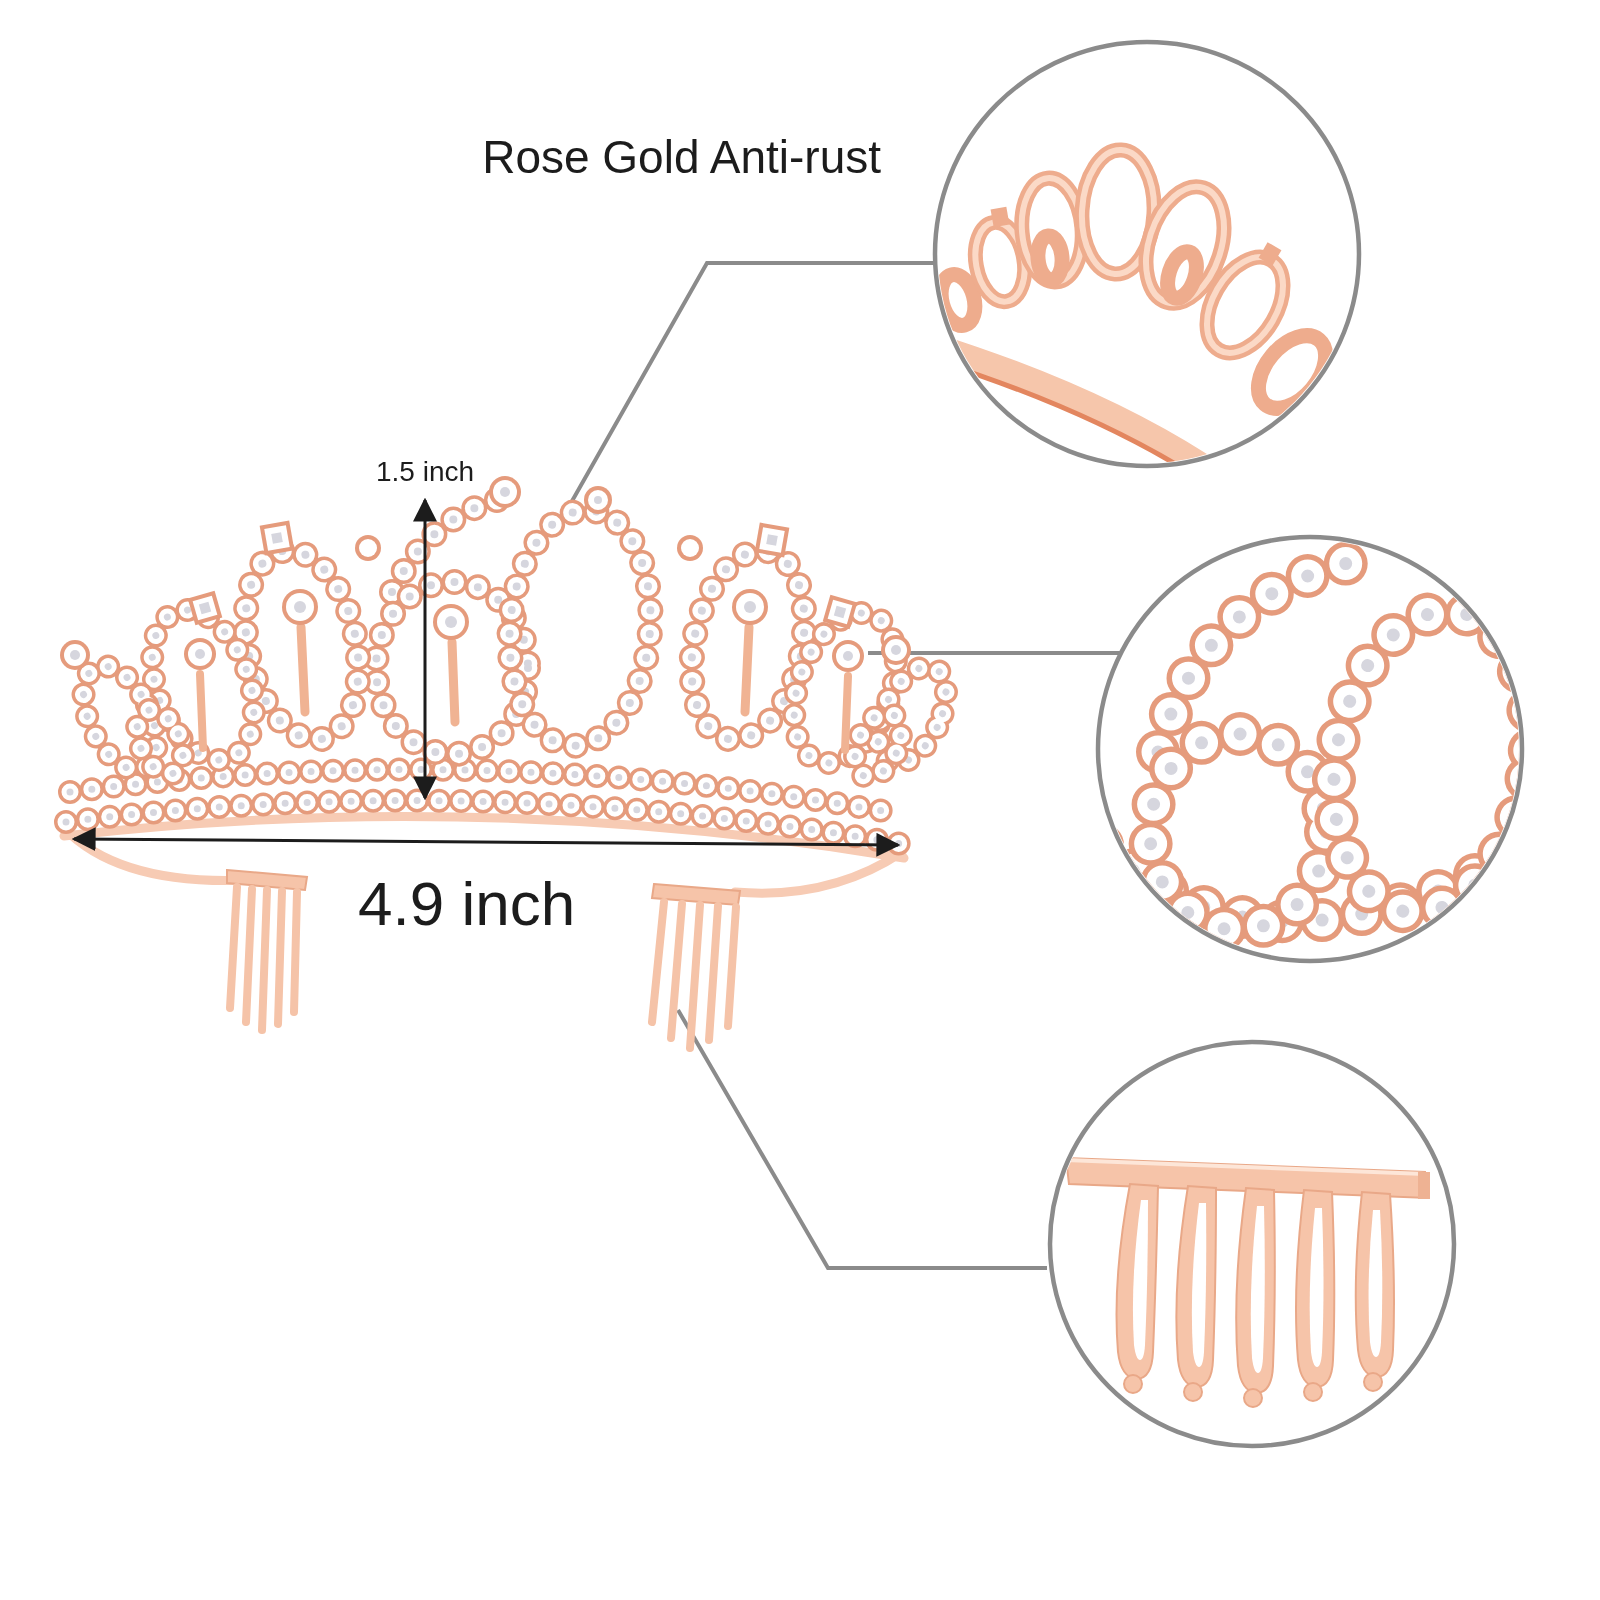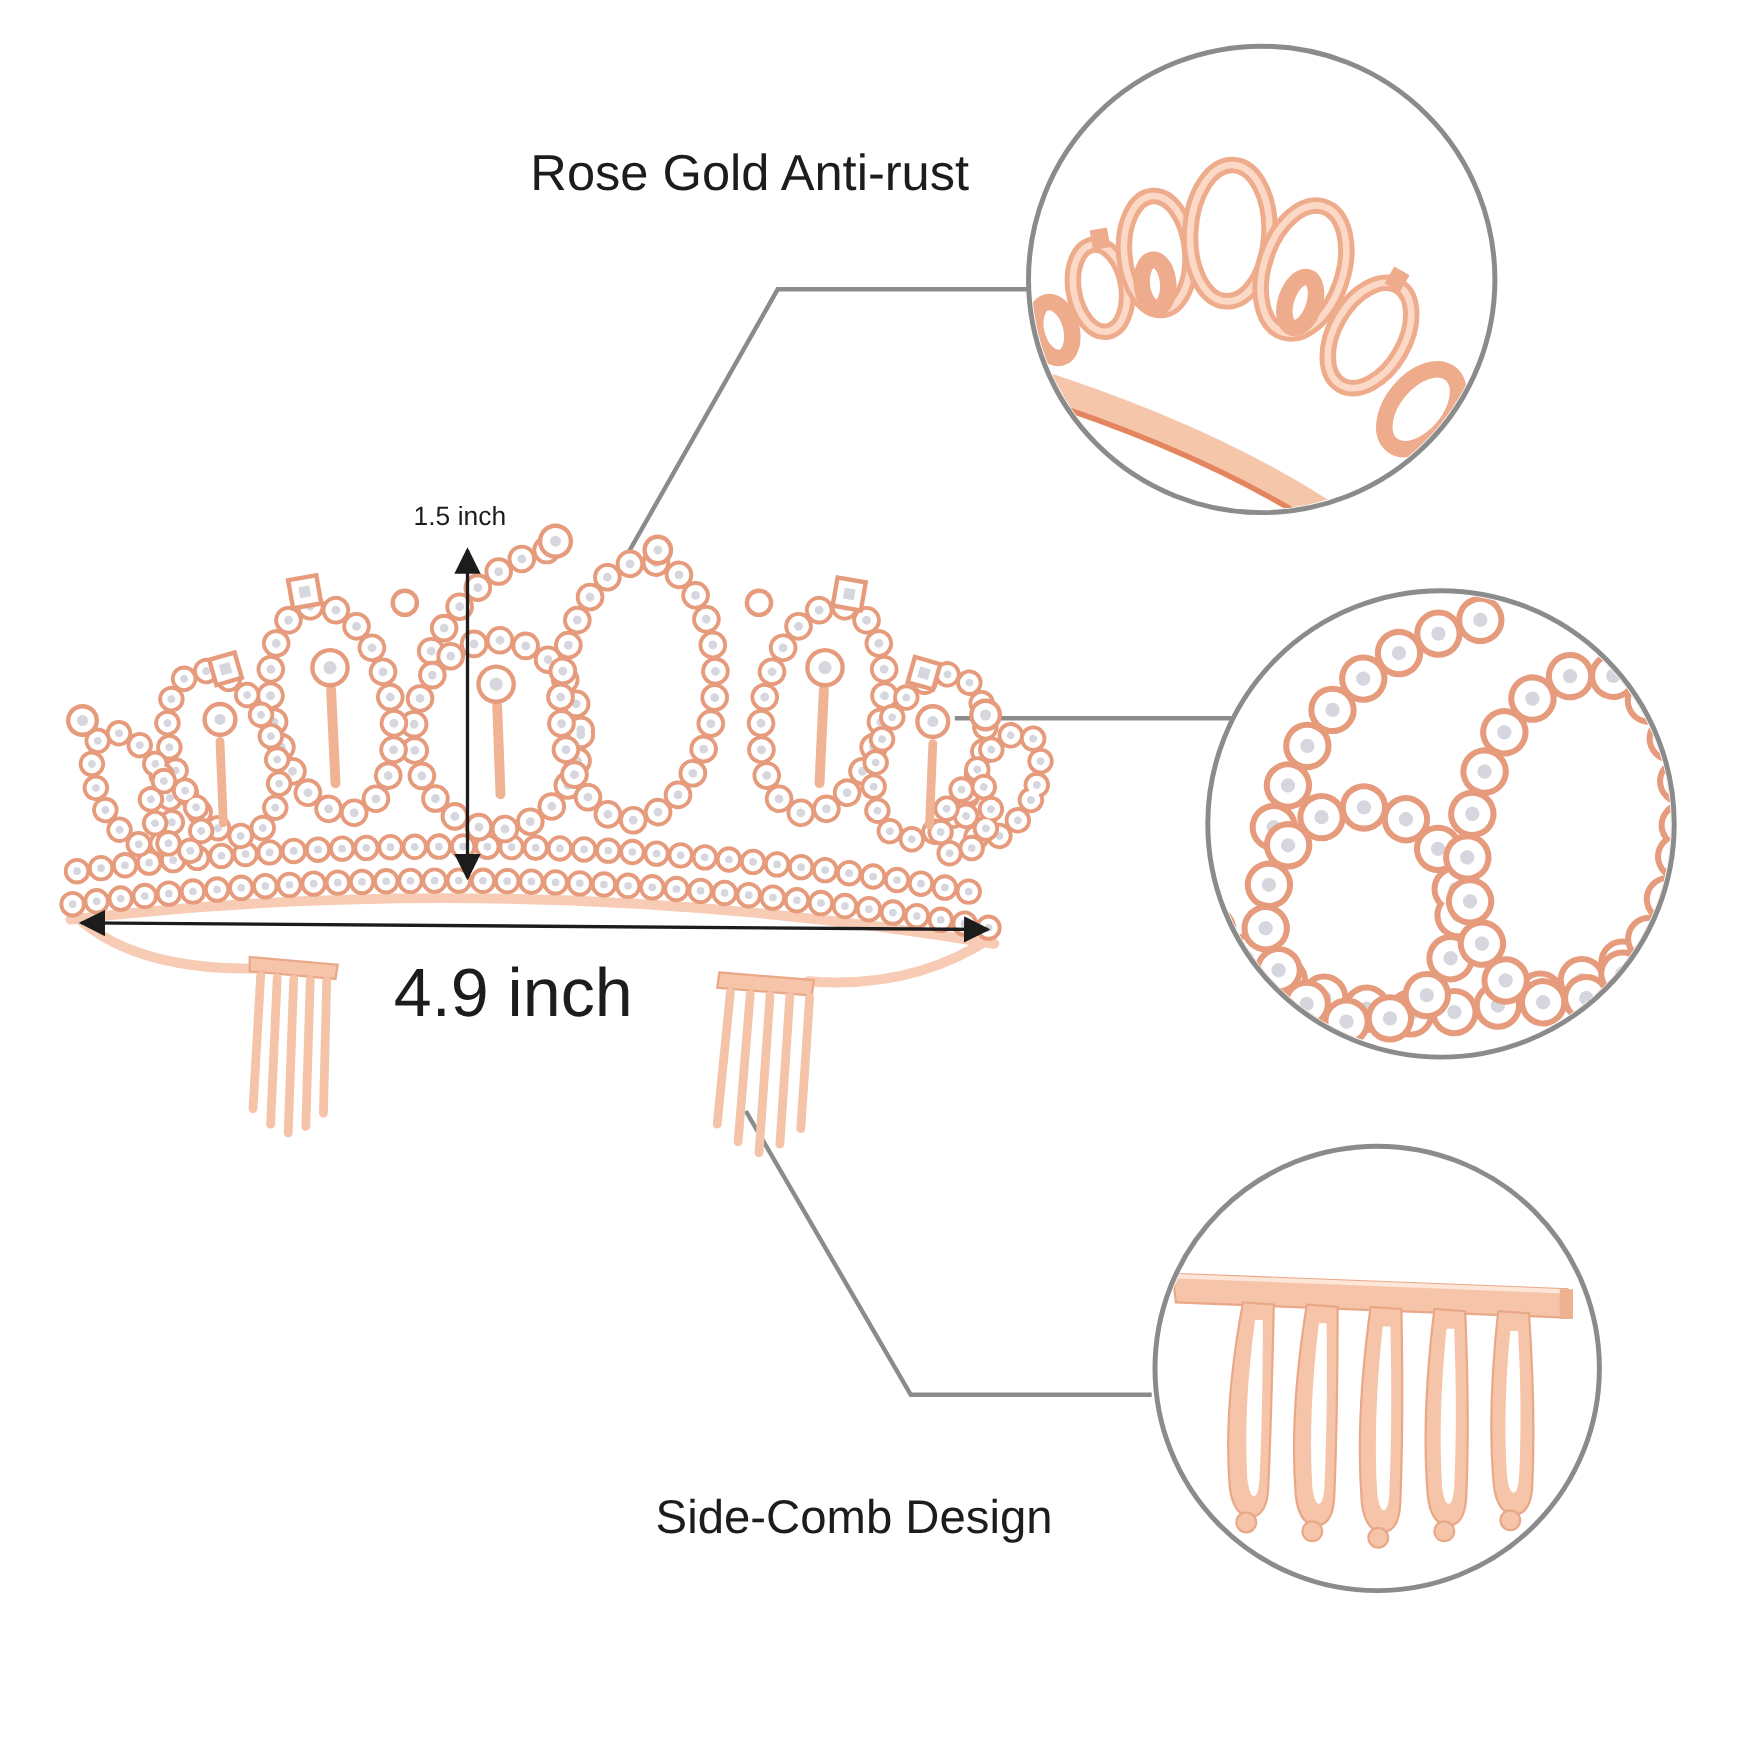--- a/index.html
+++ b/index.html
@@ -1,21 +1,21 @@
 <!DOCTYPE html>
 <html><head>
 <meta charset="utf-8">
 <style>
   html,body{margin:0;padding:0;background:#ffffff;}
   #canvas{position:relative;width:1600px;height:1600px;background:#ffffff;overflow:hidden;
           font-family:"Liberation Sans", sans-serif;color:#1c1c1c;}
   #art{position:absolute;left:0;top:0;}
   .label{position:absolute;color:#1c1c1c;white-space:nowrap;}
   .label-material{top:126px;right:719px;font-size:46px;line-height:62px;text-align:right;}
-  .label-height{left:376px;top:456px;font-size:24px;}
+  .label-height{left:376px;top:456px;font-size:28px;}
   .label-width{left:358px;top:868px;font-size:62px;}
   .label-rhinestones{left:746px;top:932px;font-size:34px;}
   .label-comb{left:596px;top:1356px;font-size:43px;}
 
   
   .bead-base{fill:none;stroke:#e59b7c;stroke-width:26;stroke-linecap:round;stroke-dasharray:0 24;}
   .bead-stone{fill:none;stroke:#ffffff;stroke-width:19;stroke-linecap:round;stroke-dasharray:0 24;}
   .bead-facet{fill:none;stroke:#d6d6de;stroke-width:8;stroke-linecap:round;stroke-dasharray:0 24;}
 
   .bmd-base{fill:none;stroke:#e59b7c;stroke-width:24;stroke-linecap:round;stroke-dasharray:0 22;}
@@ -300,15 +300,14 @@
 
   <div class="label label-material">
     <div>Rose Gold Anti-rust</div>
   </div>
 
   <div class="label label-height">1.5 inch</div>
 
   <div class="label label-width">4.9 inch</div>
 
 
-  <div class="label label-comb">Side-Comb Design</div>
 
 </div>
 
 </body></html>

